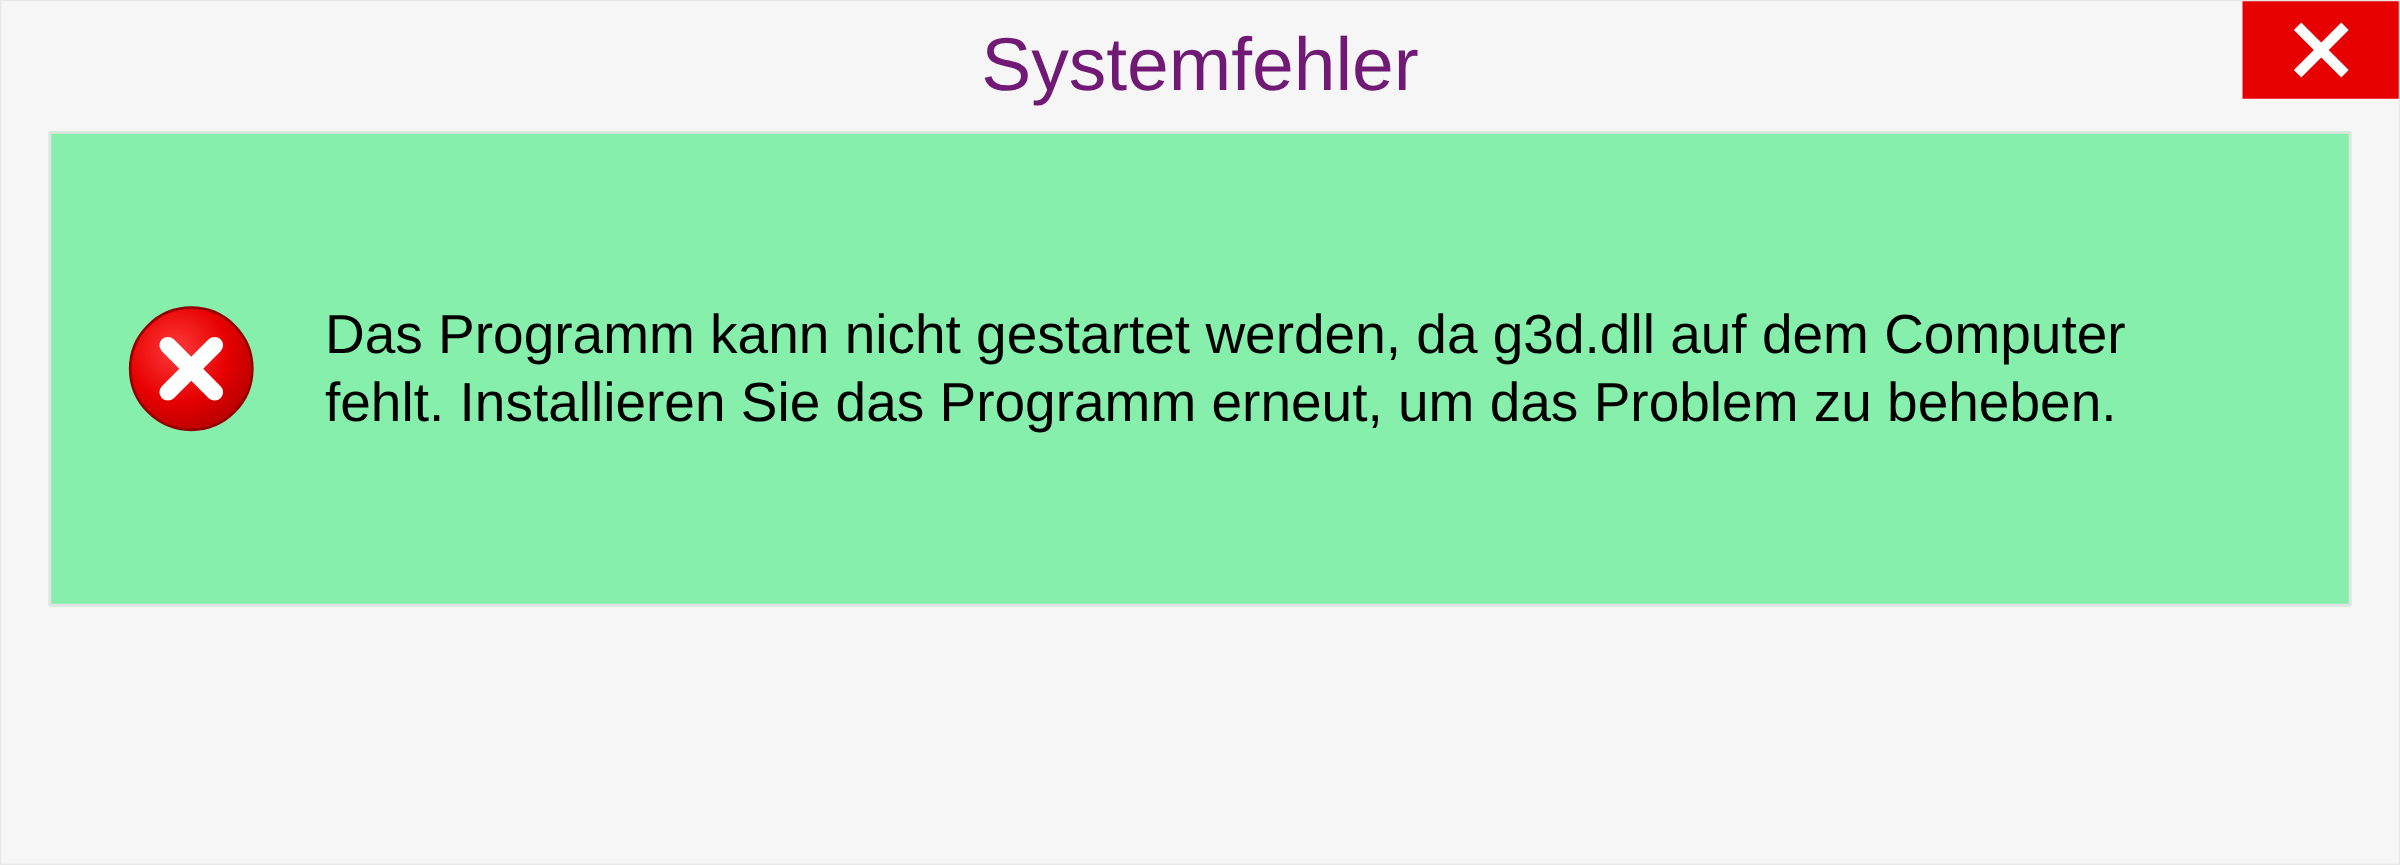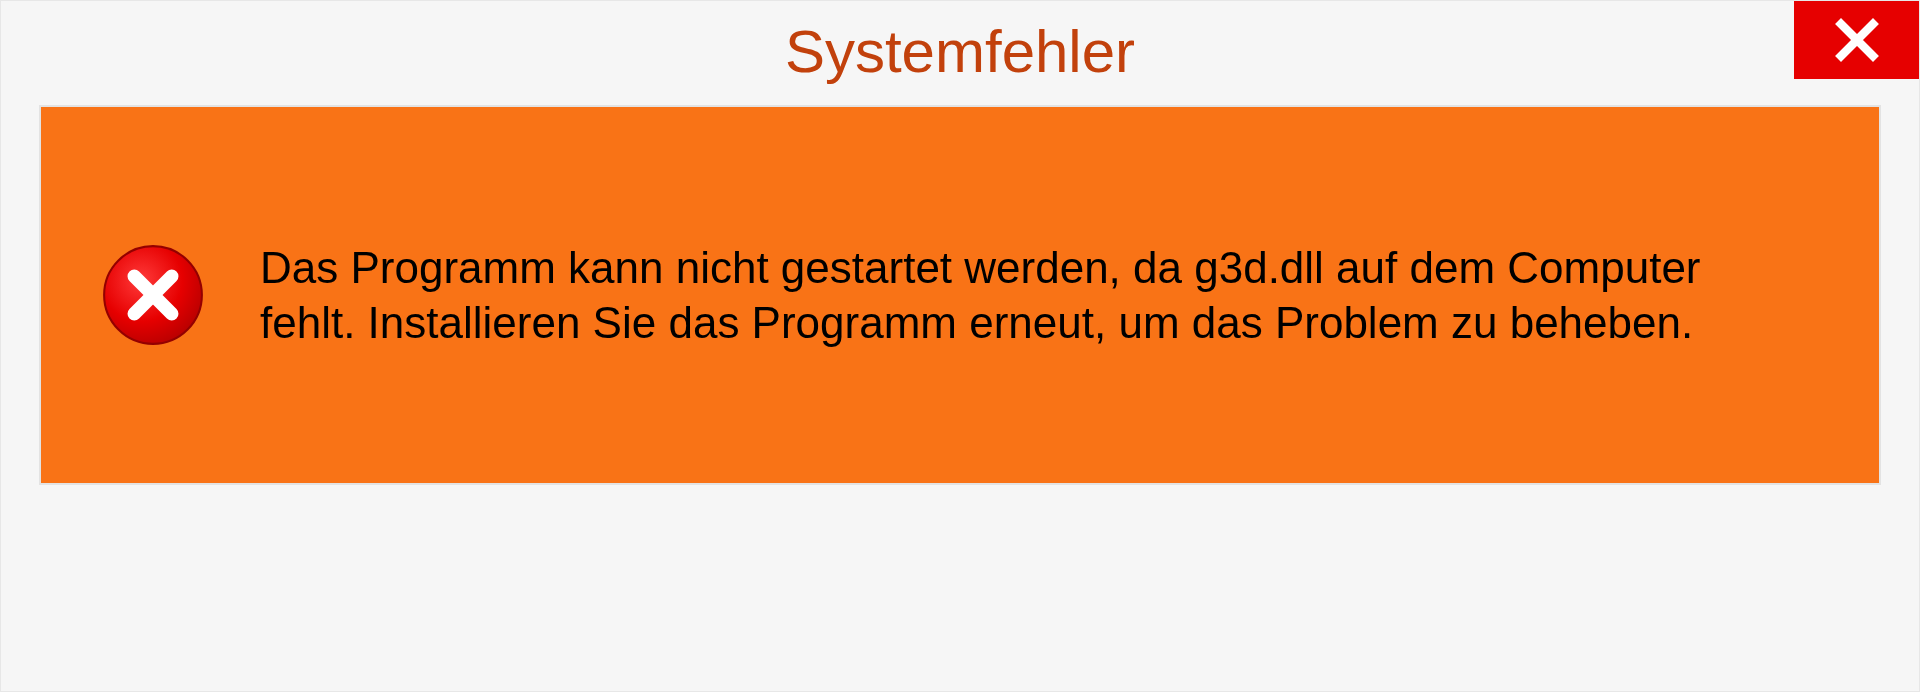--- a/index.html
+++ b/index.html
@@ -23,42 +23,42 @@
   }
   .titlebar {
     position: relative;
     height: 100px;
     display: flex;
     align-items: center;
     justify-content: center;
   }
   .title {
     font-size: 60px;
-    color: #c2410c;
+    color: #701a75;
     font-weight: 400;
   }
   .close-btn {
     position: absolute;
     top: 0;
     right: 0;
     width: 125px;
     height: 78px;
     background: #e60000;
     display: flex;
     align-items: center;
     justify-content: center;
     cursor: pointer;
   }
   .close-btn svg {
     width: 48px;
     height: 48px;
   }
   .content {
     margin: 4px 38px 0 38px;
-    background: #f97316;
+    background: #86efac;
     border: 2px solid #e3e3e3;
     height: 380px;
     display: flex;
     align-items: center;
     padding: 0 60px 0 60px;
   }
   .error-icon {
     flex: 0 0 auto;
     margin-right: 55px;
   }

